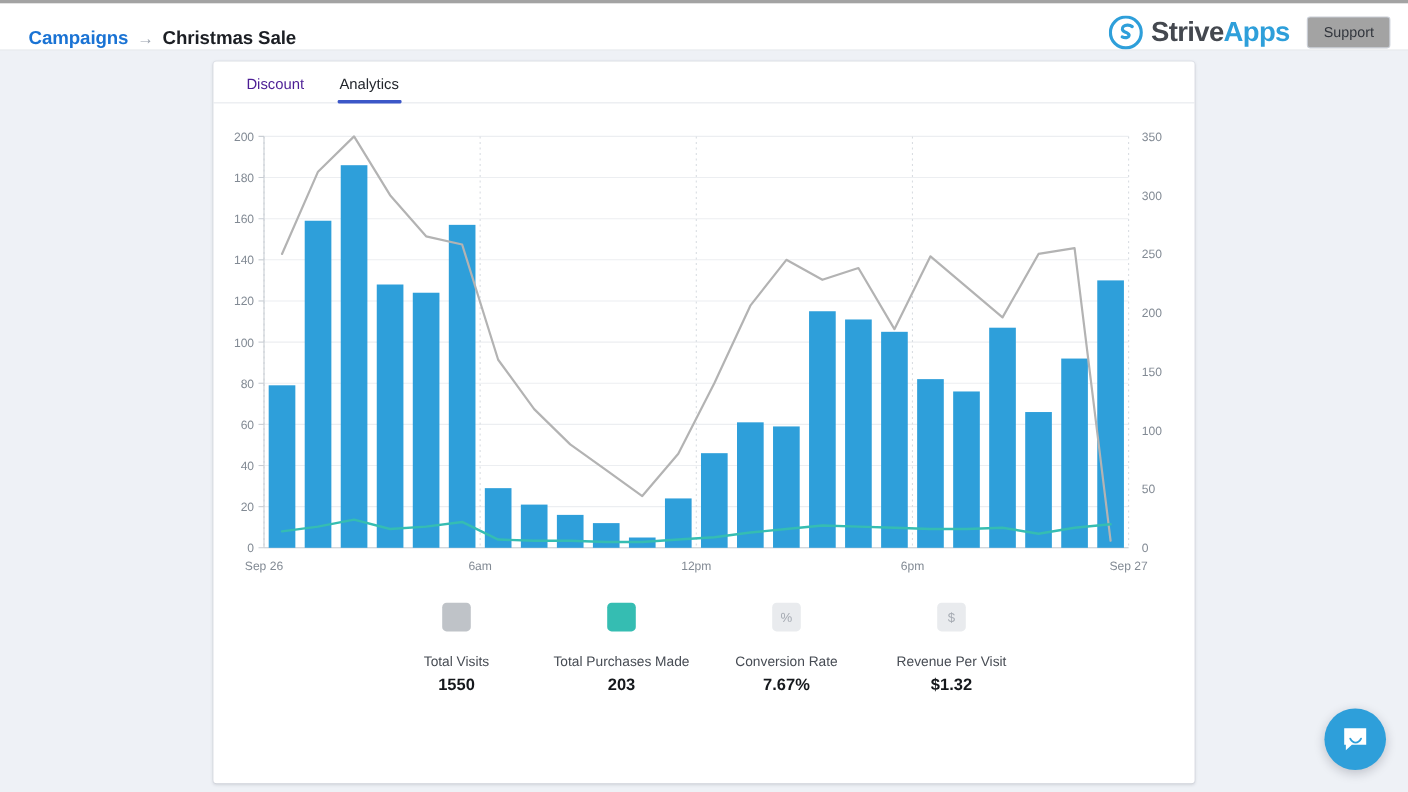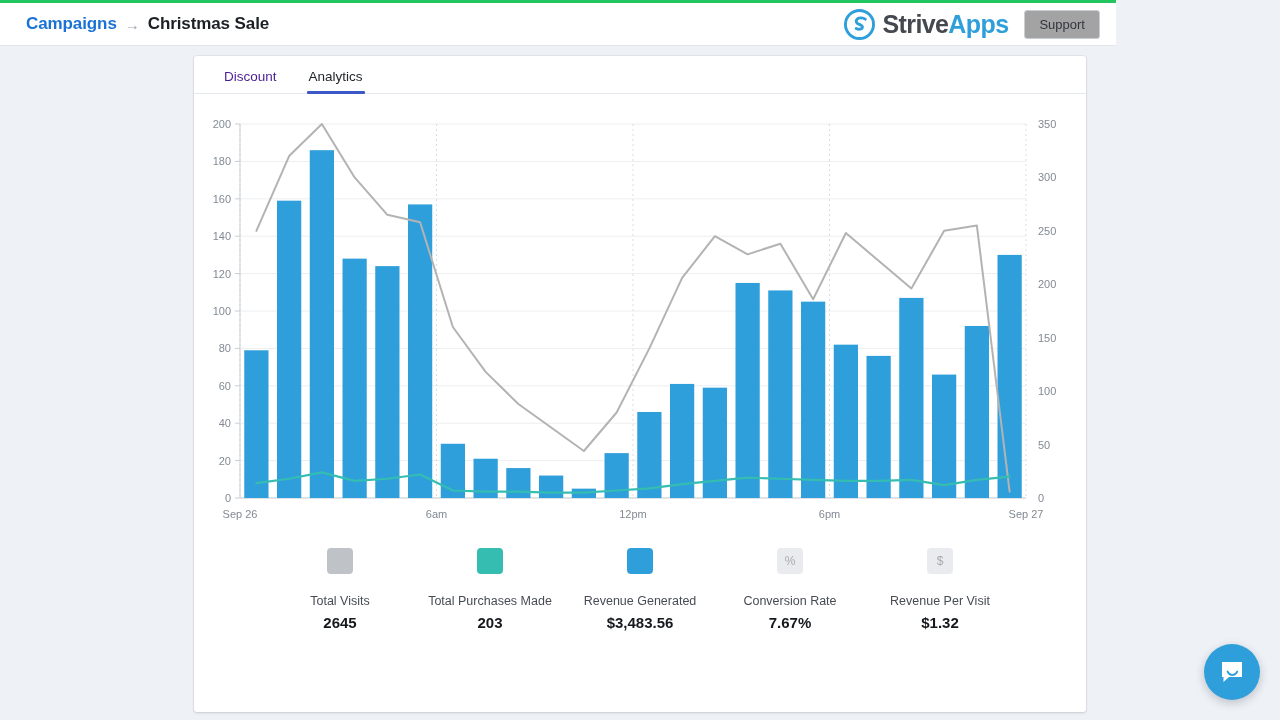--- a/index.html
+++ b/index.html
@@ -6,25 +6,25 @@
   html, body {
     width: 1280px; height: 720px;
     font-family: "Liberation Sans", sans-serif;
     background: #eef1f6;
     overflow: hidden;
   }
   #app { position: relative; width: 1280px; height: 720px; }
 
   
   .topbar {
-    position: absolute; left: 0; top: 0; width: 1116px; height: 46px;
+    position: absolute; left: 0; top: 0; width: 1280px; height: 46px;
     background: #ffffff;
-    border-top: 3px solid #22c55e;
+    border-top: 3px solid #a3a3a3;
     border-bottom: 1px solid #e2e5ea;
-    display: flex; align-items: center;
+    display: flex; align-items: flex-end;
   }
   .breadcrumb { display: flex; align-items: center; margin-left: 26px; }
   .crumb-link {
     color: #1a73d4; font-size: 17px; font-weight: bold;
     text-decoration: none; cursor: pointer; letter-spacing: -0.1px;
   }
   .crumb-arrow { color: #9aa2ae; font-size: 15px; margin: 0 8px; }
   .crumb-current { color: #1c1f24; font-size: 17px; font-weight: bold; letter-spacing: -0.1px; }
 
   .topbar-right {
@@ -214,31 +214,26 @@
           <text x="439" y="406" text-anchor="middle" font-size="11" fill="#828a94" font-family="&quot;Liberation Sans&quot;, sans-serif">12pm</text>
           <text x="635.5" y="406" text-anchor="middle" font-size="11" fill="#828a94" font-family="&quot;Liberation Sans&quot;, sans-serif">6pm</text>
           <text x="832" y="406" text-anchor="middle" font-size="11" fill="#828a94" font-family="&quot;Liberation Sans&quot;, sans-serif">Sep 27</text>
         </svg>
     </div>
 
     <div class="stats" id="stats-row">
         <div class="stat">
           <div class="swatch" style="background: rgb(191, 195, 200);"></div>
           <div class="stat-label">Total Visits</div>
-          <div class="stat-value">2645</div>
+          <div class="stat-value">1550</div>
         </div>
         <div class="stat">
           <div class="swatch" style="background: rgb(53, 189, 178);"></div>
           <div class="stat-label">Total Purchases Made</div>
           <div class="stat-value">203</div>
-        </div>
-        <div class="stat">
-          <div class="swatch" style="background: rgb(46, 159, 218);"></div>
-          <div class="stat-label">Revenue Generated</div>
-          <div class="stat-value">$3,483.56</div>
         </div>
         <div class="stat">
           <div class="swatch muted">%</div>
           <div class="stat-label">Conversion Rate</div>
           <div class="stat-value">7.67%</div>
         </div>
         <div class="stat">
           <div class="swatch muted">$</div>
           <div class="stat-label">Revenue Per Visit</div>
           <div class="stat-value">$1.32</div>

